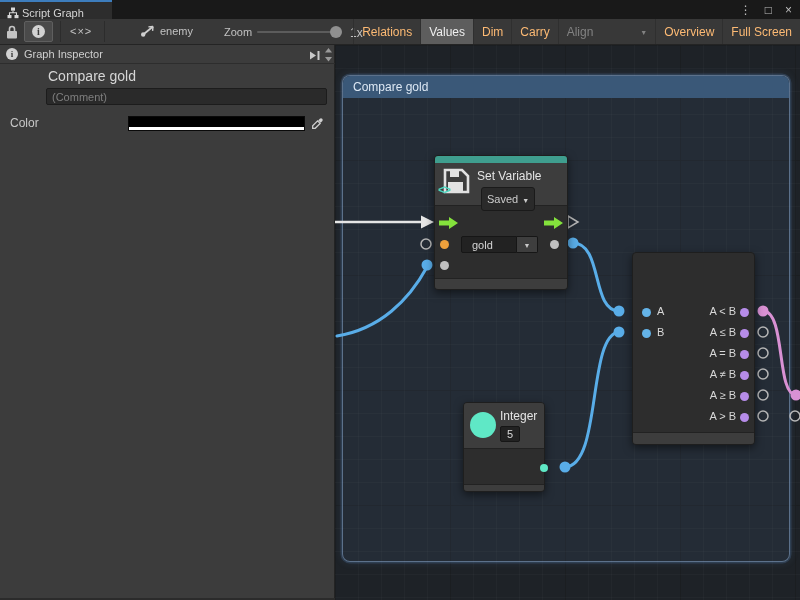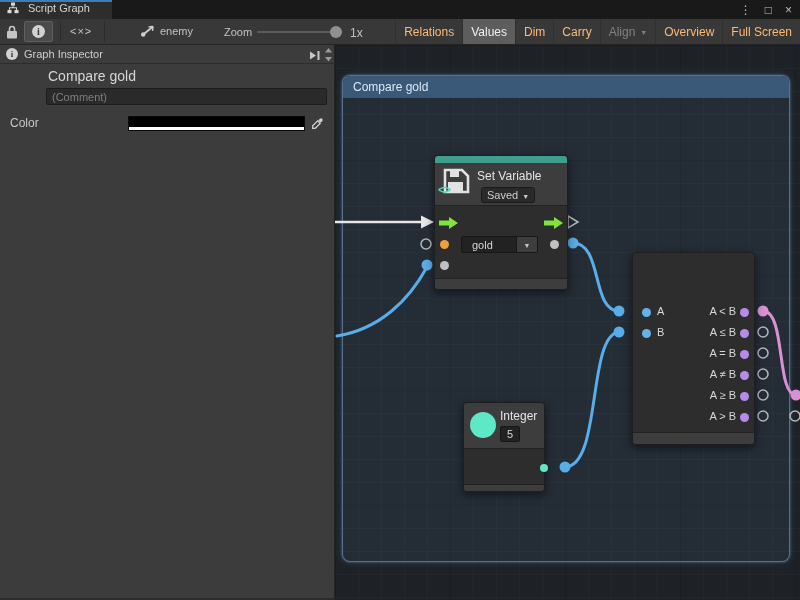--- a/index.html
+++ b/index.html
@@ -8,21 +8,21 @@
     width:800px; height:600px; position:relative; overflow:hidden;
     background:#1f2329;
     font-family:"Liberation Sans","DejaVu Sans",sans-serif;
     user-select:none;
   }
   .abs { position:absolute; }
 
   
   #tabbar { position:absolute; left:0; top:0; width:800px; height:19px; background:#191919; }
   .tab { position:absolute; left:0; top:0; height:19px; width:112px; background:#2d2d2d;
-         border-top:2px solid #3d7dbd; display:flex; align-items:flex-start; gap:9px;
+         border-top:2px solid #3d7dbd; display:flex; align-items:flex-end; gap:3px;
          padding:0 7px; color:#d4d4d4; font-size:11px; }
   .win-controls { position:absolute; right:8px; top:0; height:19px; display:flex;
                   align-items:center; gap:13px; color:#bdbdbd; font-size:12px; }
   .win-controls span { cursor:default; line-height:1; }
 
   
   #toolbar { position:absolute; left:0; top:19px; width:800px; height:26px;
              background:#383838; border-bottom:1px solid #242424; }
   .tb-sep { position:absolute; top:2px; width:1px; height:21px; background:#2c2c2c; }
   #btn-lock { left:5px; top:5px; }
@@ -37,21 +37,21 @@
   #tb-graphref { left:140px; top:6px; display:flex; align-items:center; gap:5px;
                  color:#c2c2c2; font-size:11px; }
   #tb-zoom-label { left:224px; top:7px; color:#c2c2c2; font-size:11px; }
   #tb-zoom-track { left:257px; top:12px; width:80px; height:2px; background:#5c5c5c; border-radius:1px; }
   #tb-zoom-handle { left:330px; top:7px; width:12px; height:12px; border-radius:50%; background:#909090; }
   #tb-zoom-level { left:350px; top:7px; color:#c2c2c2; font-size:12px; }
   .tb-buttons { position:absolute; right:0; top:0; height:25px; display:flex; }
   .tb-buttons .b { display:flex; align-items:center; padding:0 8px; font-size:12px;
                    color:#fdba74; border-left:1px solid #2f2f2f; white-space:nowrap; }
   .tb-buttons .b.active { background:#5d5d5d; color:#efefef; }
-  .tb-buttons .b.disabled { color:#828282; }
+  .tb-buttons .b.disabled { color:#828282;gap:42px; }
   .dd-arrow { font-size:7px; margin-left:5px; position:relative; top:1px; }
 
   
   #inspector { position:absolute; left:0; top:45px; width:335px; height:555px;
                background:#3c3c3c; border-right:1px solid #242424; }
   .insp-header { position:absolute; left:0; top:0; width:335px; height:19px;
                  border-bottom:1px solid #2d2d2d; display:flex; align-items:center;
                  gap:6px; padding:0 6px; color:#cfcfcf; font-size:11px; }
   .insp-header .info-circle { width:12px; height:12px; font-size:9px; }
   .insp-right { position:absolute; right:2px; top:2px; display:flex; align-items:center; gap:3px; }
@@ -94,21 +94,21 @@
               background:#3d3d3d; border-top:1px solid #222; border-radius:0 0 3px 3px; }
   .n-title { font-size:12px; color:#e4e4e4; position:absolute; white-space:nowrap;text-align:center; }
   .port { position:absolute; width:9px; height:9px; border-radius:50%; }
 
   
   #node-setvar { left:99px; top:110px; width:134px; height:135px; }
   .sv-strip  { position:absolute; left:0; right:0; top:0; height:7px;
                background:#3f9e8e; border-radius:3px 3px 0 0; }
   .sv-header { position:absolute; left:0; right:0; top:7px; height:43px;
                background:#3d3d3d; border-bottom:1px solid #222; }
-  .sv-dd { position:absolute; left:46px; top:24px; width:54px; height:16px;
+  .sv-dd { position:absolute; left:46px; top:24px; width:54px; height:24px;
            background:#2a2a2a; border:1px solid #1a1a1a; border-radius:3px;
            display:flex; align-items:center; justify-content:center; gap:4px;
            color:#cccccc; font-size:11px; }
   .sv-dd .dd-arrow { margin-left:0; }
   .gold-field { position:absolute; left:26px; top:80px; width:56px; height:17px;
                 background:#222; border:1px solid #161616; border-radius:2px 0 0 2px;
                 color:#d4d4d4; font-size:11px; display:flex; align-items:center; padding:0 10px; }
   .gold-dd { position:absolute; left:82px; top:80px; width:21px; height:17px;
              background:#3e3e3e; border:1px solid #161616; border-left:none;
              border-radius:0 2px 2px 0; display:flex; align-items:center;

